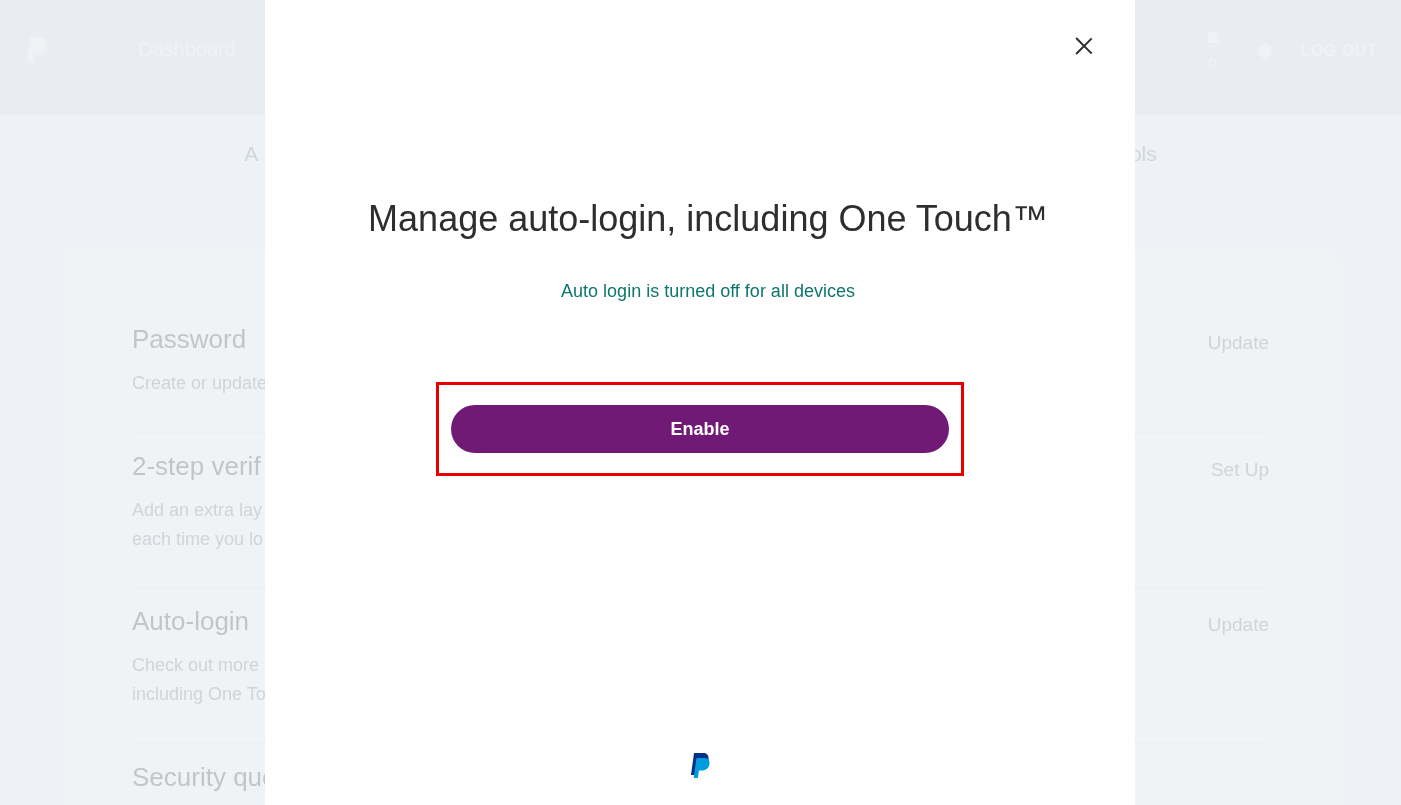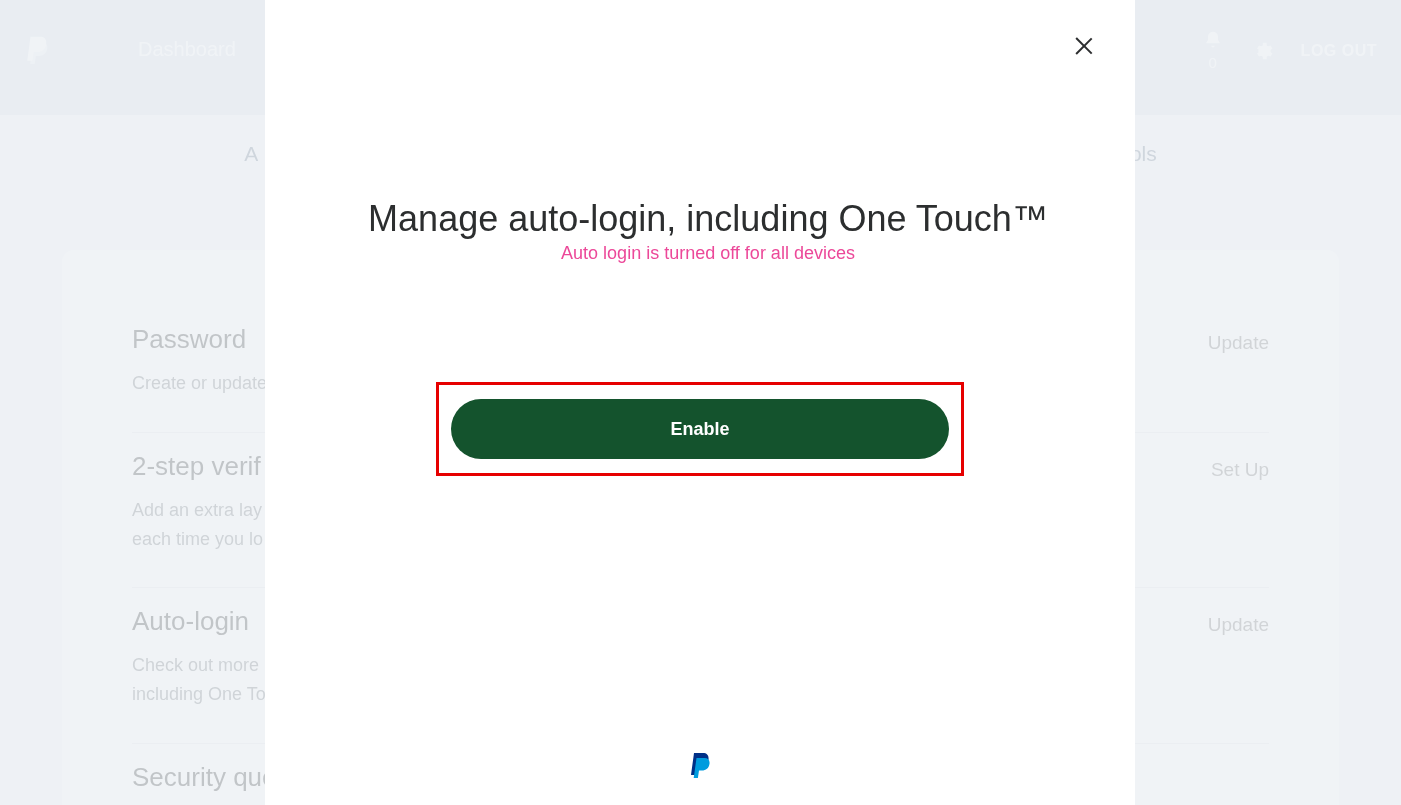--- a/index.html
+++ b/index.html
@@ -50,27 +50,27 @@
     }
     .modal-close { position: absolute; top: 35px; right: 40px; width: 22px; height: 22px; cursor: pointer; }
     .modal-close:before, .modal-close:after {
       content: ""; position: absolute; left: 10px; top: 0; width: 1.5px; height: 22px; background: #2c2e2f;
     }
     .modal-close:before { transform: rotate(45deg); }
     .modal-close:after { transform: rotate(-45deg); }
 
     .modal-content { padding-top: 196px; text-align: center; }
     .modal-title { font-size: 36px; font-weight: 300; color: #2c2e2f; line-height: 1.3; }
-    .modal-sub { font-size: 18px; color: #ec4899; }
+    .modal-sub { font-size: 18px; color: #0f766e; margin-top: 38px; }
     .highlight-box {
       position: absolute; top: 382px; left: 50%; transform: translateX(-50%);
       width: 528px; height: 94px; border: 3px solid #e60000; display: flex; align-items: center; justify-content: center;
     }
     .enable-btn {
-      width: 498px; height: 60px; border-radius: 30px; background: #14532d; color: #fff;
+      width: 498px; height: 48px; border-radius: 30px; background: #701a75; color: #fff;
       font-size: 18px; font-weight: 600; display: flex; align-items: center; justify-content: center;
       border: none; cursor: pointer;
     }
     .modal-footer-logo { position: absolute; bottom: 20px; left: 50%; transform: translateX(-50%); }
     .pp-footer { width: 24px; height: 28px; }
   </style>
 </head>
 <body>
 
 <div class="top-header">

